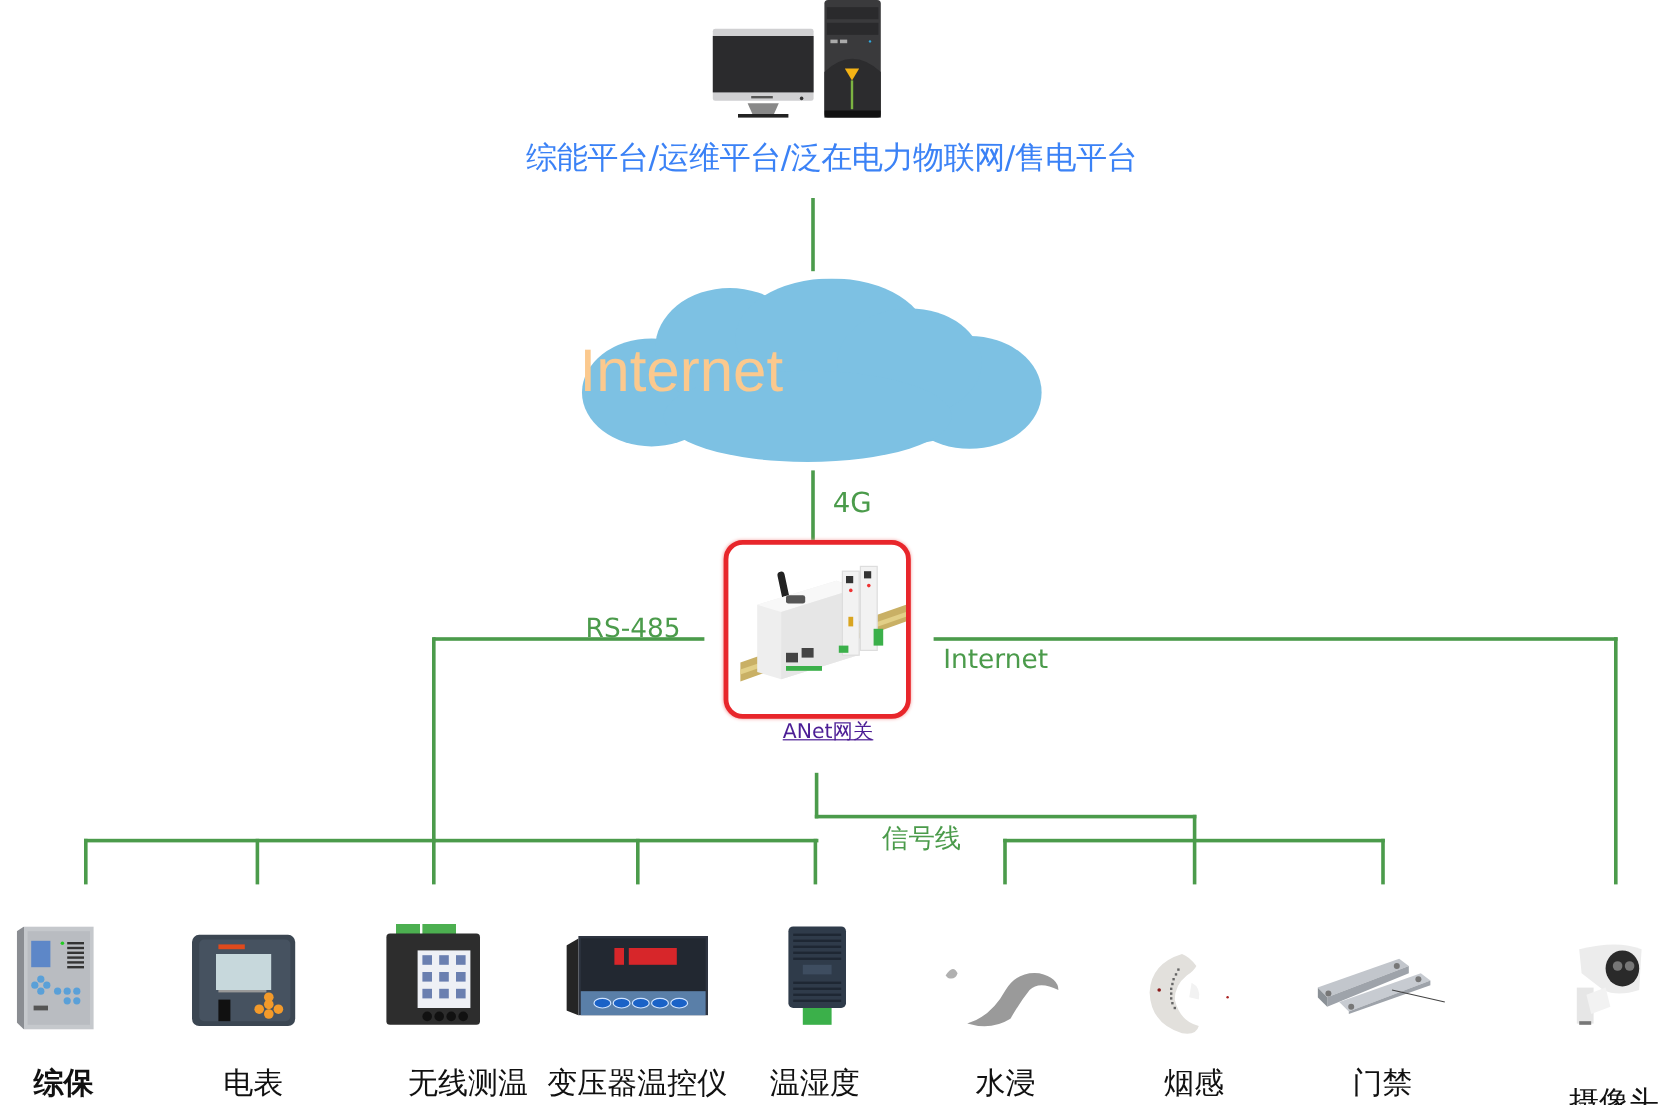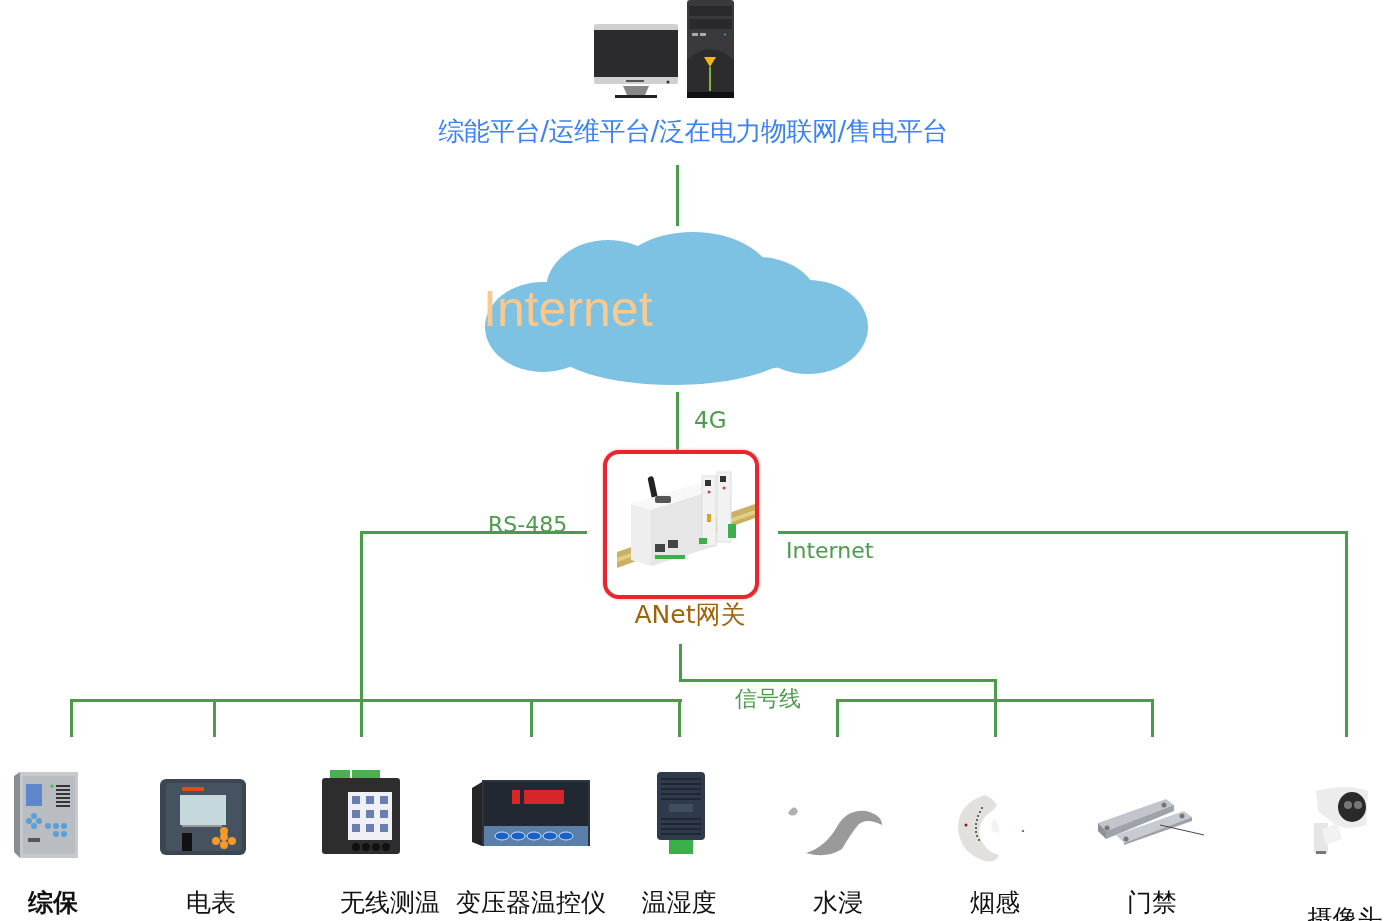--- a/index.html
+++ b/index.html
@@ -5,21 +5,21 @@
   html, body { margin:0; padding:0; background:#ffffff; }
   body { width:1386px; height:921px; position:relative; overflow:hidden;
          font-family:"DejaVu Sans", "Liberation Sans", sans-serif; }
   .abs { position:absolute; }
   .line { position:absolute; background:#4b9b4b; }
   .h { height:3px; }
   .v { width:3px; }
   .lbl-green { position:absolute; color:#4b9b4b; font-size:22px; font-family:"DejaVu Sans", sans-serif; white-space:nowrap; }
   .top-title { position:absolute; left:0; width:1386px; top:114px; text-align:center; font-size:26px; color:#3b82f6; letter-spacing:-0.5px; padding-left:-20px; }
   .dev-label { position:absolute; top:886px; font-size:25px; color:#111; white-space:nowrap; transform:translateX(-50%); }
-  .gw-label { position:absolute; top:598px; left:690px; transform:translateX(-50%); font-size:25px; color:#a16207; white-space:nowrap; }
+  .gw-label { position:absolute; top:598px; left:690px; transform:translateX(-50%); font-size:17px; color:#4c1d95; white-space:nowrap;text-decoration:underline; }
   .cloud-text { position:absolute; left:483px; width:385px; top:280px; text-align:left; font-family:"Liberation Sans", sans-serif; font-size:50px; color:#fbc98e; }
   .gw-box { position:absolute; left:603px; top:450px; width:148px; height:141px; border:4px solid #e8262b; border-radius:16px; background:#fff; box-shadow:0 0 3px #f3a0a0; }
   .device { position:absolute; }
 </style>
 </head>
 <body>
 
 <div class="abs" style="left:593px;top:0;width:145px;height:100px;">
   <svg width="145" height="100" viewBox="0 0 145 100">
 

